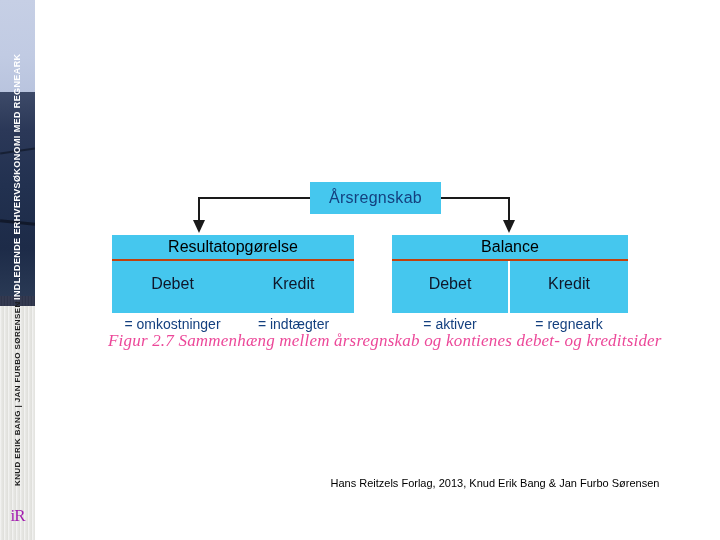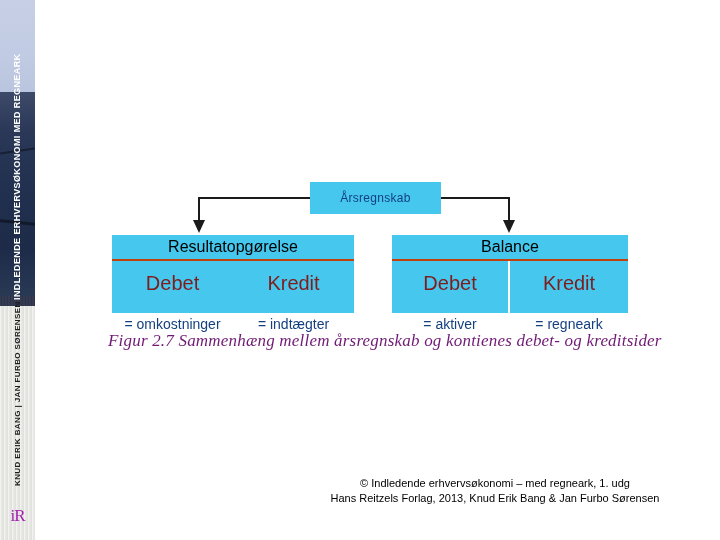--- a/index.html
+++ b/index.html
@@ -122,21 +122,21 @@
     color: #14407f;
     letter-spacing: 0.3px;
   }
 
   
   #node-arsregnskab {
     left: 275px; top: 182px;
     width: 131px; height: 32px;
     display: flex; align-items: center; justify-content: center;
   }
-  #node-arsregnskab .node-title { font-size: 12px; text-align: right; }
+  #node-arsregnskab .node-title { font-size: 16px; text-align: right; }
 
   
   .acct-box {
     position: absolute;
     background: #45c7ee;
   }
   .acct-head {
     height: 26px;
     display: flex; align-items: center; justify-content: center;
     border-bottom: 2px solid #c2410c;
@@ -148,22 +148,22 @@
   }
   .acct-cell {
     flex: 1 1 50%;
     display: flex;
     flex-direction: column;
     align-items: center;
     justify-content: center;
     box-sizing: border-box;
   }
   .acct-cell .c-top {
-    font-size: 20px;
-    color: #7f1d1d;
+    font-size: 16px;
+    color: #0f172a;
     line-height: 17px;
     margin-top: 34px;
   }
   .acct-cell .c-bot {
     font-size: 14px;
     color: #14407f;
     line-height: 17px;
     margin-top: 24px;
   }
   .acct-divided > .acct-cell:first-child {
@@ -187,21 +187,21 @@
   }
 
   
   #figure-caption {
     position: absolute;
     left: 73px; top: 331px;
     width: 600px;
     font-family: "Liberation Serif", serif;
     font-style: italic;
     font-size: 17px;
-    color: #701a75;
+    color: #ec4899;
     letter-spacing: 0.2px;
   }
 
   
   #copyright {
     position: absolute;
     left: 300px; top: 476px;
     width: 390px;
     text-align: center;
     font-family: "Liberation Sans", sans-serif;
@@ -267,15 +267,14 @@
         <span class="c-top">Kredit</span>
         <span class="c-bot">= regneark</span>
       </div>
     </div>
   </div>
 
   <div id="figure-caption">Figur 2.7 Sammenhæng mellem årsregnskab og kontienes debet- og kreditsider</div>
 </div>
 
 <div id="copyright">
-  <div>© Indledende erhvervsøkonomi – med regneark, 1. udg</div>
   <div>Hans Reitzels Forlag, 2013, Knud Erik Bang &amp; Jan Furbo Sørensen</div>
 </div>
 
 </body></html>

